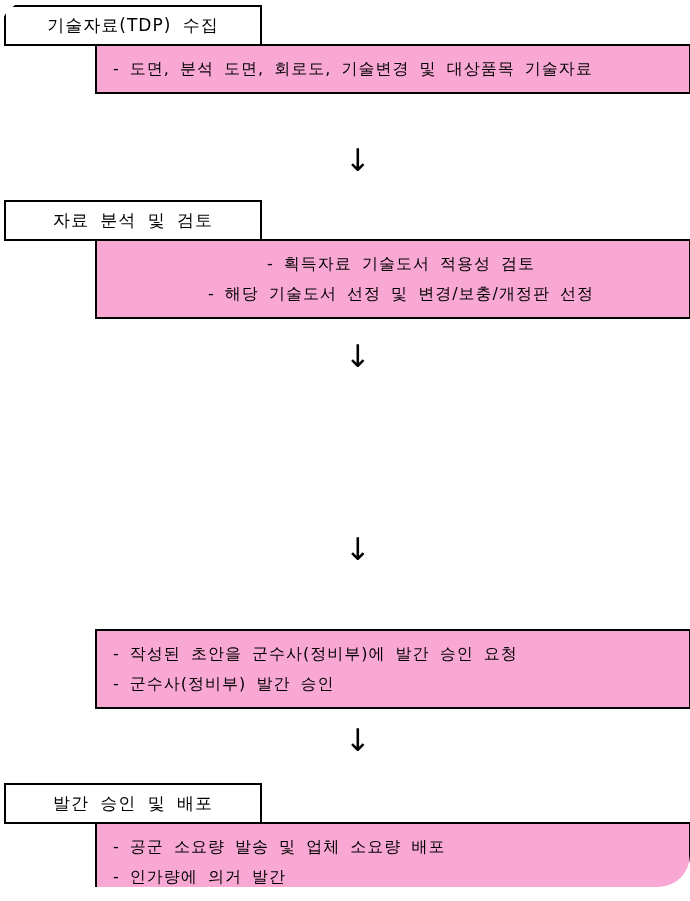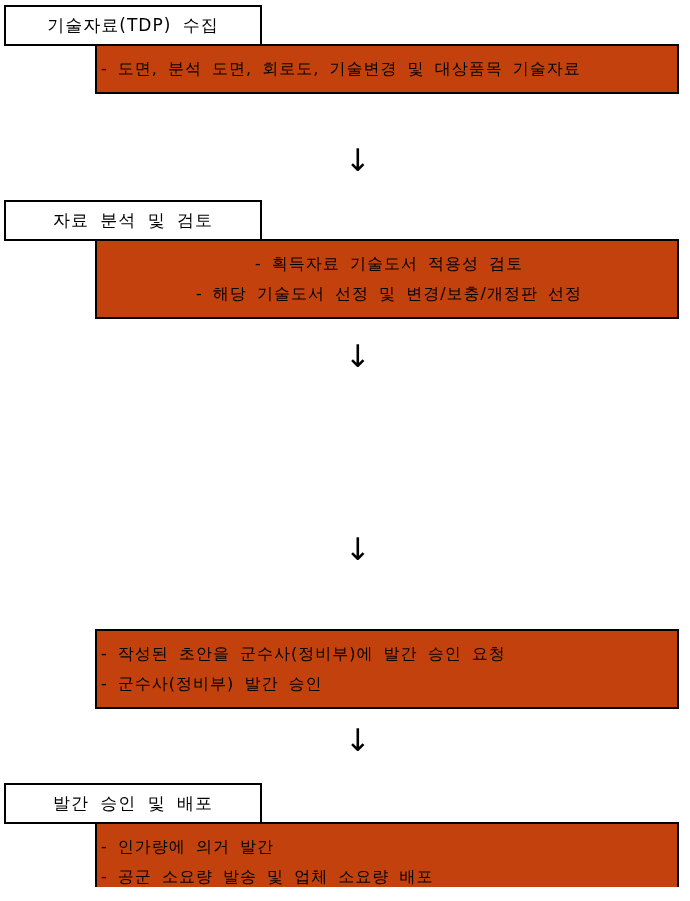--- a/index.html
+++ b/index.html
@@ -8,20 +8,21 @@
     background: #ffffff;
   }
   .canvas {
     position: relative;
     width: 690px;
     height: 887px;
     background: #ffffff;
     font-family: "DejaVu Sans", "Liberation Sans", sans-serif;
     color: #000000;
     overflow: hidden;
+    border-radius: 32px;
   }
   .step {
     position: absolute;
     left: 0;
     width: 690px;
     height: 120px;
   }
   .title-box {
     position: absolute;
     left: 4px;
@@ -38,23 +39,23 @@
     letter-spacing: 1px;
     word-spacing: 5px;
     white-space: nowrap;
   }
   .details-box {
     position: absolute;
     left: 95px;
     top: 39px;
     width: 576px;
     border: 2px solid #000000;
-    background: #c2410c;
+    background: #f9a8d4;
     z-index: 1;
-    padding: 8px 0 8px 4px;
+    padding: 8px 0 8px 16px;
     font-size: 16px;
     line-height: 30px;
     letter-spacing: 1px;
     word-spacing: 4px;
     white-space: nowrap;
   }
   .detail-line {
     display: block;
   }
   .arrow {
@@ -107,18 +108,18 @@
     </div>
   </div>
 
   <div class="arrow" style="top:724px;">↓</div>
 
   <div class="step" style="top:783px;">
     <div class="title-box">
       <span>발간 승인 및 배포</span>
     </div>
     <div class="details-box">
+      <span class="detail-line">- 공군 소요량 발송 및 업체 소요량 배포</span>
       <span class="detail-line">- 인가량에 의거 발간</span>
-      <span class="detail-line">- 공군 소요량 발송 및 업체 소요량 배포</span>
     </div>
   </div>
 
 </div>
 
 </body></html>

